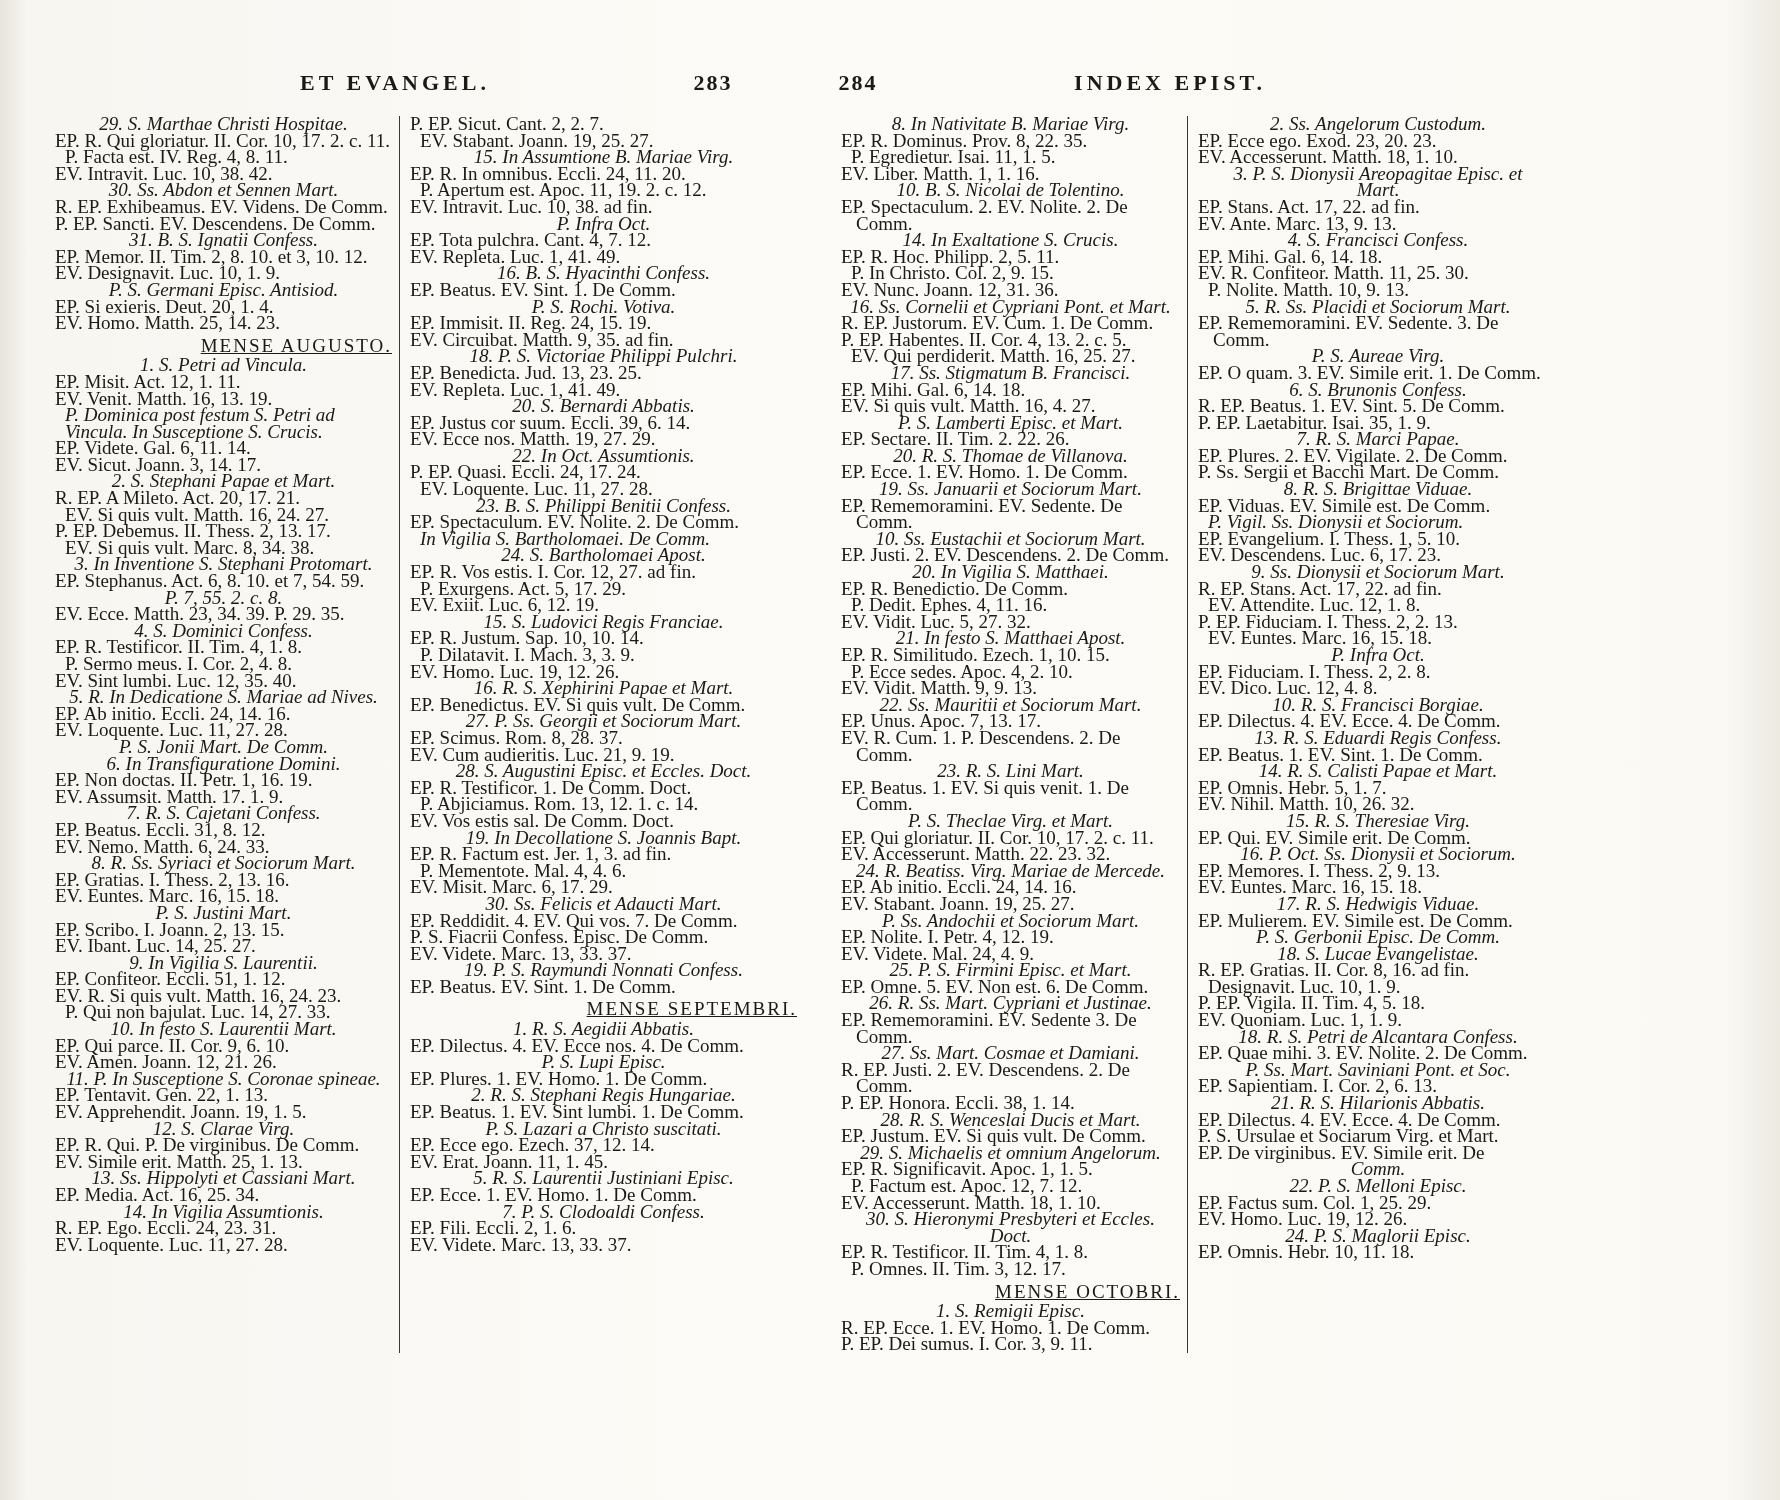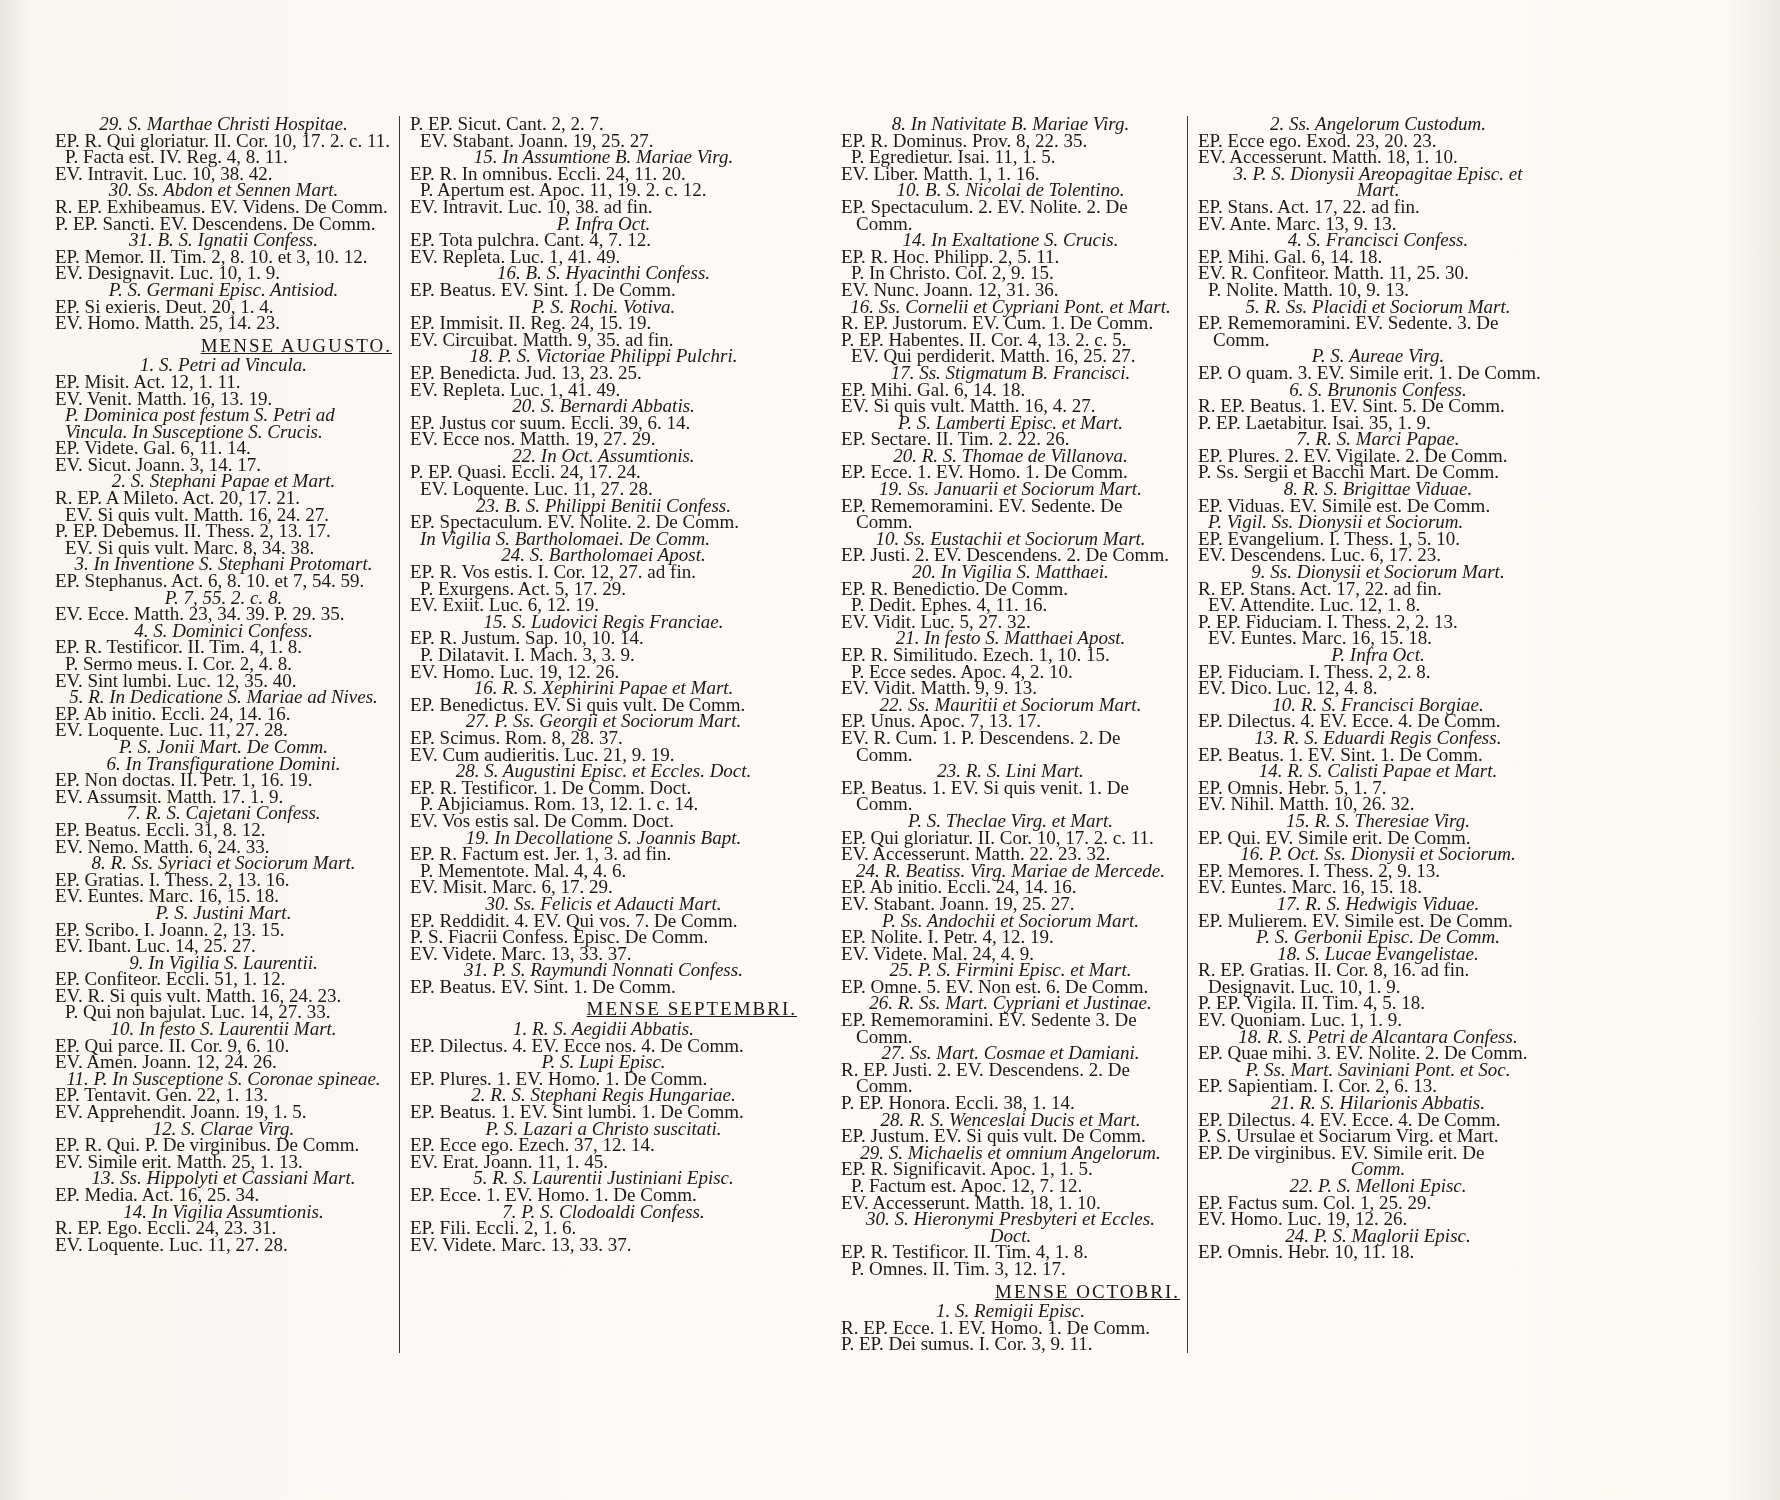--- a/index.html
+++ b/index.html
@@ -50,20 +50,26 @@
   .ln.pi { padding-left:22px; text-indent:-12px; font-style:italic; }
   .ln.d  { text-align:center; font-style:italic; }
   .ln.c  { text-align:center; font-style:italic; }
   .ln.m  { text-align:right; letter-spacing:2px; padding-top:6px; padding-bottom:3px;text-decoration:underline; }
 </style>
 </head>
 <body>
 
 <div class="scan">
 
+  <div class="headers">
+    <div class="h-title h-left">ET EVANGEL.</div>
+    <div class="h-num h-left-num">283</div>
+    <div class="h-num h-right-num">284</div>
+    <div class="h-title h-right">INDEX EPIST.</div>
+  </div>
 
   <div class="cols">
     <div class="col c1">
         <div class="ln d">29. S. Marthae Christi Hospitae.</div>
         <div class="ln e">EP. R. Qui gloriatur. II. Cor. 10, 17. 2. c. 11.</div>
         <div class="ln p">P. Facta est. IV. Reg. 4, 8. 11.</div>
         <div class="ln e">EV. Intravit. Luc. 10, 38. 42.</div>
         <div class="ln d">30. Ss. Abdon et Sennen Mart.</div>
         <div class="ln e">R. EP. Exhibeamus. EV. Videns. De Comm.</div>
         <div class="ln e">P. EP. Sancti. EV. Descendens. De Comm.</div>
@@ -109,21 +115,21 @@
         <div class="ln e">EV. Euntes. Marc. 16, 15. 18.</div>
         <div class="ln c">P. S. Justini Mart.</div>
         <div class="ln e">EP. Scribo. I. Joann. 2, 13. 15.</div>
         <div class="ln e">EV. Ibant. Luc. 14, 25. 27.</div>
         <div class="ln d">9. In Vigilia S. Laurentii.</div>
         <div class="ln e">EP. Confiteor. Eccli. 51, 1. 12.</div>
         <div class="ln e">EV. R. Si quis vult. Matth. 16, 24. 23.</div>
         <div class="ln p">P. Qui non bajulat. Luc. 14, 27. 33.</div>
         <div class="ln d">10. In festo S. Laurentii Mart.</div>
         <div class="ln e">EP. Qui parce. II. Cor. 9, 6. 10.</div>
-        <div class="ln e">EV. Amen. Joann. 12, 24. 26.</div>
+        <div class="ln e">EV. Amen. Joann. 12, 21. 26.</div>
         <div class="ln d">11. P. In Susceptione S. Coronae spineae.</div>
         <div class="ln e">EP. Tentavit. Gen. 22, 1. 13.</div>
         <div class="ln e">EV. Apprehendit. Joann. 19, 1. 5.</div>
         <div class="ln d">12. S. Clarae Virg.</div>
         <div class="ln e">EP. R. Qui. P. De virginibus. De Comm.</div>
         <div class="ln e">EV. Simile erit. Matth. 25, 1. 13.</div>
         <div class="ln d">13. Ss. Hippolyti et Cassiani Mart.</div>
         <div class="ln e">EP. Media. Act. 16, 25. 34.</div>
         <div class="ln d">14. In Vigilia Assumtionis.</div>
         <div class="ln e">R. EP. Ego. Eccli. 24, 23. 31.</div>
@@ -175,21 +181,21 @@
         <div class="ln p">P. Abjiciamus. Rom. 13, 12. 1. c. 14.</div>
         <div class="ln e">EV. Vos estis sal. De Comm. Doct.</div>
         <div class="ln d">19. In Decollatione S. Joannis Bapt.</div>
         <div class="ln e">EP. R. Factum est. Jer. 1, 3. ad fin.</div>
         <div class="ln p">P. Mementote. Mal. 4, 4. 6.</div>
         <div class="ln e">EV. Misit. Marc. 6, 17. 29.</div>
         <div class="ln d">30. Ss. Felicis et Adaucti Mart.</div>
         <div class="ln e">EP. Reddidit. 4. EV. Qui vos. 7. De Comm.</div>
         <div class="ln e">P. S. Fiacrii Confess. Episc. De Comm.</div>
         <div class="ln e">EV. Videte. Marc. 13, 33. 37.</div>
-        <div class="ln d">31. P. S. Raymundi Nonnati Confess.</div>
+        <div class="ln d">19. P. S. Raymundi Nonnati Confess.</div>
         <div class="ln e">EP. Beatus. EV. Sint. 1. De Comm.</div>
         <div class="ln m">MENSE SEPTEMBRI.</div>
         <div class="ln d">1. R. S. Aegidii Abbatis.</div>
         <div class="ln e">EP. Dilectus. 4. EV. Ecce nos. 4. De Comm.</div>
         <div class="ln c">P. S. Lupi Episc.</div>
         <div class="ln e">EP. Plures. 1. EV. Homo. 1. De Comm.</div>
         <div class="ln d">2. R. S. Stephani Regis Hungariae.</div>
         <div class="ln e">EP. Beatus. 1. EV. Sint lumbi. 1. De Comm.</div>
         <div class="ln c">P. S. Lazari a Christo suscitati.</div>
         <div class="ln e">EP. Ecce ego. Ezech. 37, 12. 14.</div>

